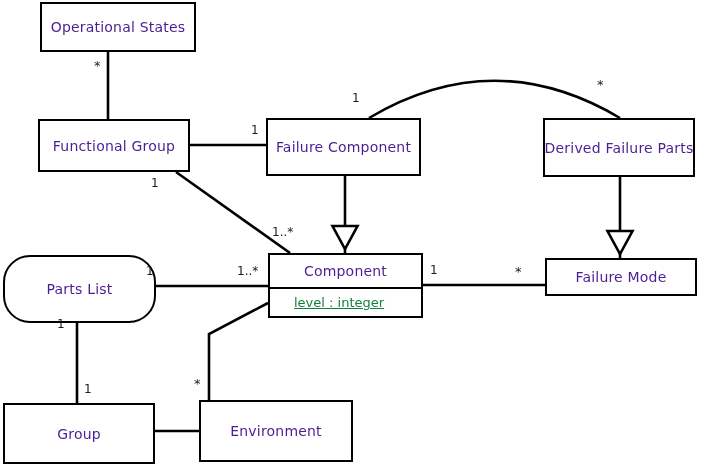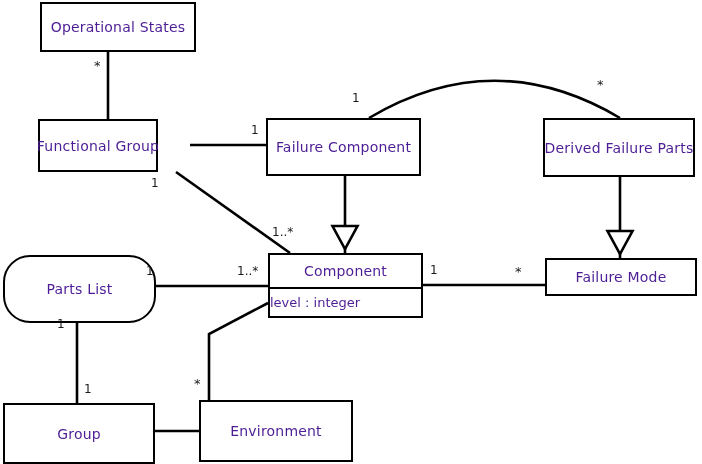--- a/index.html
+++ b/index.html
@@ -38,24 +38,25 @@
     display: flex;
     align-items: center;
     justify-content: center;
     font-size: 14px;
     color: #4c1d95;
     letter-spacing: 0.2px;
     white-space: nowrap;
   }
   .uml-attrs {
     border-top: 2px solid #000000;
-    padding: 5px 0 5px 0;
+    padding: 5px 0 5px 24px;
     font-size: 13px;
-    color: #4c1d95;
+    color: #15803d;
     white-space: nowrap;
+    text-decoration: underline;
   }
   .uml-attr {
     line-height: 17px;
   }
   .mult {
     position: absolute;
     font-size: 12px;
     color: #1a1a1a;
     z-index: 4;
     white-space: nowrap;
@@ -87,21 +88,21 @@
     <g id="arrowheads-group" fill="#ffffff" stroke="#000000" stroke-width="2.6" stroke-linejoin="miter">
         <polygon points="332.5,226 357.5,226 345,249"></polygon>
         <polygon points="607.5,231 632.5,231 620,254"></polygon>
       </g>
   </svg>
 
   <div id="classes-layer">
       <div class="uml-class" style="left: 40px; top: 2px; width: 156px; height: 50px;">
         <div class="uml-name">Operational States</div>
       </div>
-      <div class="uml-class" style="left: 38px; top: 119px; width: 120px; height: 53px;">
+      <div class="uml-class" style="left: 38px; top: 119px; width: 152px; height: 53px;">
         <div class="uml-name">Functional Group</div>
       </div>
       <div class="uml-class" style="left: 266px; top: 118px; width: 155px; height: 58px;">
         <div class="uml-name">Failure Component</div>
       </div>
       <div class="uml-class" style="left: 543px; top: 118px; width: 152px; height: 59px;">
         <div class="uml-name">Derived Failure Parts</div>
       </div>
       <div class="uml-class" style="left: 3px; top: 255px; width: 153px; height: 68px; border-radius: 27px;">
         <div class="uml-name">Parts List</div>

